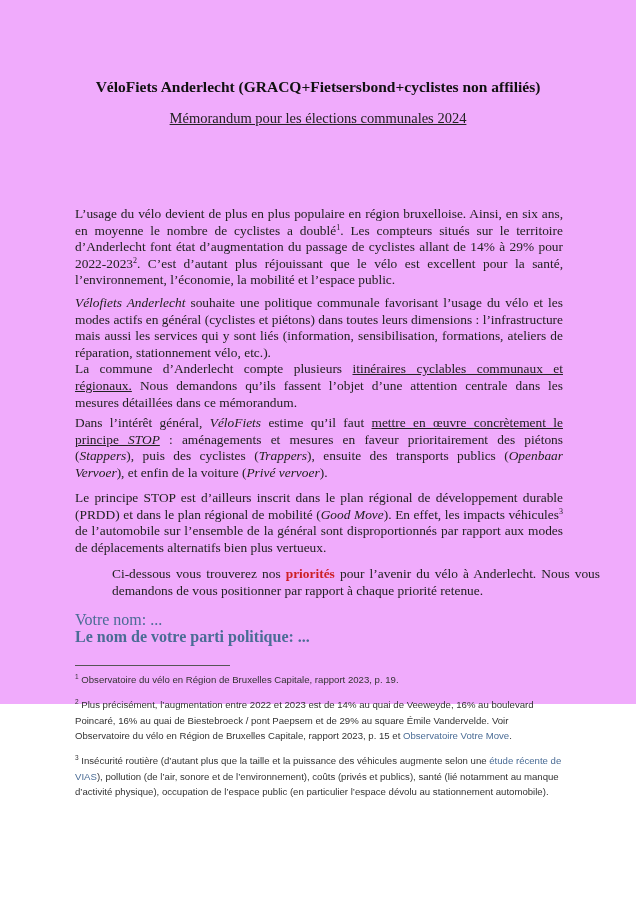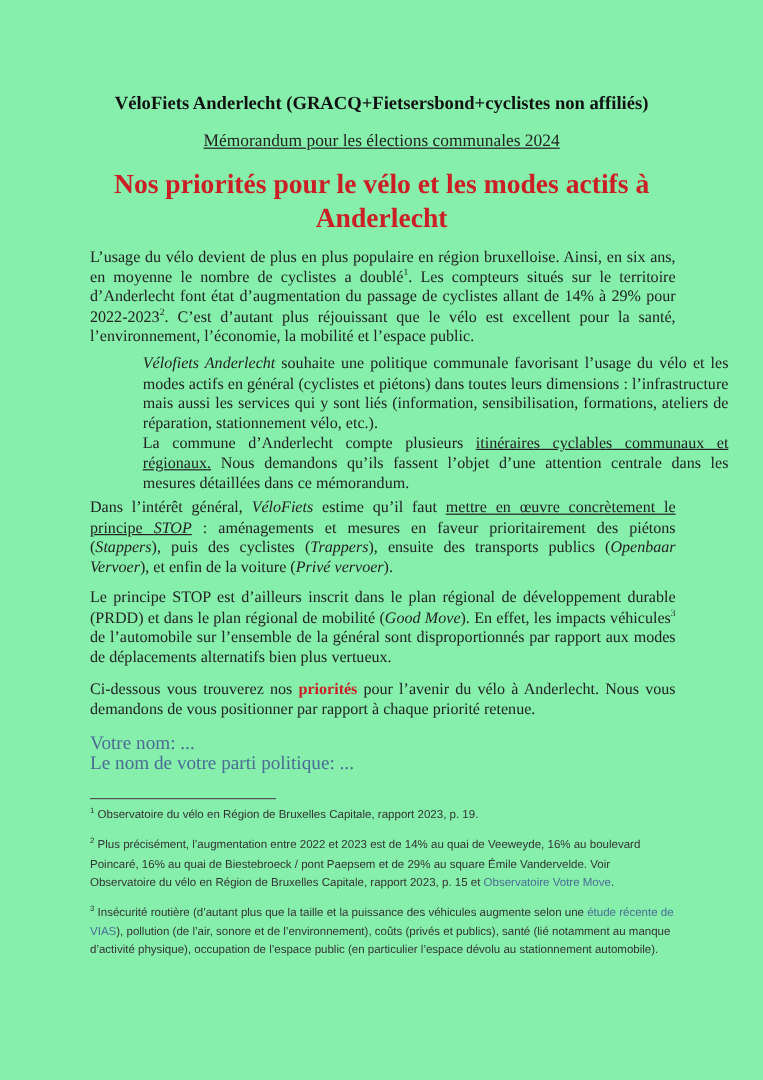--- a/index.html
+++ b/index.html
@@ -1,17 +1,17 @@
 <!DOCTYPE html>
 <html><head>
 <meta charset="utf-8">
 <style>
   html, body { margin: 0; padding: 0; background: #ffffff; }
   body { width: 636px; height: 900px; position: relative; overflow: hidden; }
-  .page { position: absolute; left: 0; top: 0; width: 636px; height: 900px; background: #86efac; }
+  .page { position: absolute; left: 0; top: 0; width: 636px; height: 704px; background: #f0abfc; }
   .org-title {
     position: absolute; left: 0; right: 0; top: 78px; text-align: center;
     font-family: "Liberation Serif", serif; font-weight: bold; font-size: 15.5px; color: #111;
   }
   .memo-title {
     position: absolute; left: 0; right: 0; top: 110px; text-align: center;
     font-family: "Liberation Serif", serif; font-size: 14.5px; color: #222; text-decoration: underline;
   }
   .main-title {
     position: absolute; left: 60px; right: 60px; top: 140px; text-align: center;
@@ -39,45 +39,44 @@
   .footnote sup { font-size: 6.5px; }
   .link { color: #4a6c95; }
 </style>
 </head>
 <body>
 
 <div class="page">
 
   <div class="org-title">VéloFiets Anderlecht (GRACQ+Fietsersbond+cyclistes non affiliés)</div>
   <div class="memo-title">Mémorandum pour les élections communales 2024</div>
-  <div class="main-title">Nos priorités pour le vélo et les modes actifs à Anderlecht</div>
 
   <div class="body-text" style="top:206px;">
     <p><span>L’usage du vélo devient de plus en plus populaire en région bruxelloise. Ainsi, en six ans, en moyenne le nombre de cyclistes a doublé</span><sup>1</sup><span>. Les compteurs situés sur le territoire d’Anderlecht font état d’augmentation du passage de cyclistes allant de 14% à 29% pour 2022-2023</span><sup>2</sup><span>. C’est d’autant plus réjouissant que le vélo est excellent pour la santé, l’environnement, l’économie, la mobilité et l’espace public.</span></p>
   </div>
 
-  <div class="body-text" style="top:295px;margin-left:44px;">
+  <div class="body-text" style="top:295px;">
     <p><span class="i">Vélofiets Anderlecht</span><span> souhaite une politique communale favorisant l’usage du vélo et les modes actifs en général (cyclistes et piétons) dans toutes leurs dimensions : l’infrastructure mais aussi les services qui y sont liés (information, sensibilisation, formations, ateliers de réparation, stationnement vélo, etc.).</span></p>
     <p><span>La commune d’Anderlecht compte plusieurs </span><span class="u">itinéraires cyclables communaux et régionaux.</span><span> Nous demandons qu’ils fassent l’objet d’une attention centrale dans les mesures détaillées dans ce mémorandum.</span></p>
   </div>
 
   <div class="body-text" style="top:415px;">
     <p><span>Dans l’intérêt général, </span><span class="i">VéloFiets</span><span> estime qu’il faut </span><span class="u">mettre en œuvre concrètement le principe </span><span class="u i">STOP</span><span> : aménagements et mesures en faveur prioritairement des piétons (</span><span class="i">Stappers</span><span>), puis des cyclistes (</span><span class="i">Trappers</span><span>), ensuite des transports publics (</span><span class="i">Openbaar Vervoer</span><span>), et enfin de la voiture (</span><span class="i">Privé vervoer</span><span>).</span></p>
   </div>
 
   <div class="body-text" style="top:490px;">
     <p><span>Le principe STOP est d’ailleurs inscrit dans le plan régional de développement durable (PRDD) et dans le plan régional de mobilité (</span><span class="i">Good Move</span><span>). En effet, les impacts véhicules</span><sup>3</sup><span> de l’automobile sur l’ensemble de la général sont disproportionnés par rapport aux modes de déplacements alternatifs bien plus vertueux.</span></p>
   </div>
 
-  <div class="body-text" style="top:566px;">
+  <div class="body-text" style="top:566px;margin-left:37px;">
     <p><span>Ci-dessous vous trouverez nos </span><span class="red-bold">priorités</span><span> pour l’avenir du vélo à Anderlecht. Nous vous demandons de vous positionner par rapport à chaque priorité retenue.</span></p>
   </div>
 
   <div class="blue-field" style="top:612px;">Votre nom: ...</div>
-  <div class="blue-field" style="top:629px;">Le nom de votre parti politique: ...</div>
+  <div class="blue-field" style="top:629px;font-weight:bold;">Le nom de votre parti politique: ...</div>
 
   <div class="fn-rule"></div>
 
   <div class="footnote" style="top:672px;">
     <sup>1</sup><span> Observatoire du vélo en Région de Bruxelles Capitale, rapport 2023, p. 19.</span>
   </div>
 
   <div class="footnote" style="top:697px;">
     <sup>2</sup><span> Plus précisément, l’augmentation entre 2022 et 2023 est de 14% au quai de Veeweyde, 16% au boulevard Poincaré, 16% au quai de Biestebroeck / pont Paepsem et de 29% au square Émile Vandervelde. Voir Observatoire du vélo en Région de Bruxelles Capitale, rapport 2023, p. 15 et </span><span class="link">Observatoire Votre Move</span><span>.</span>
   </div>

